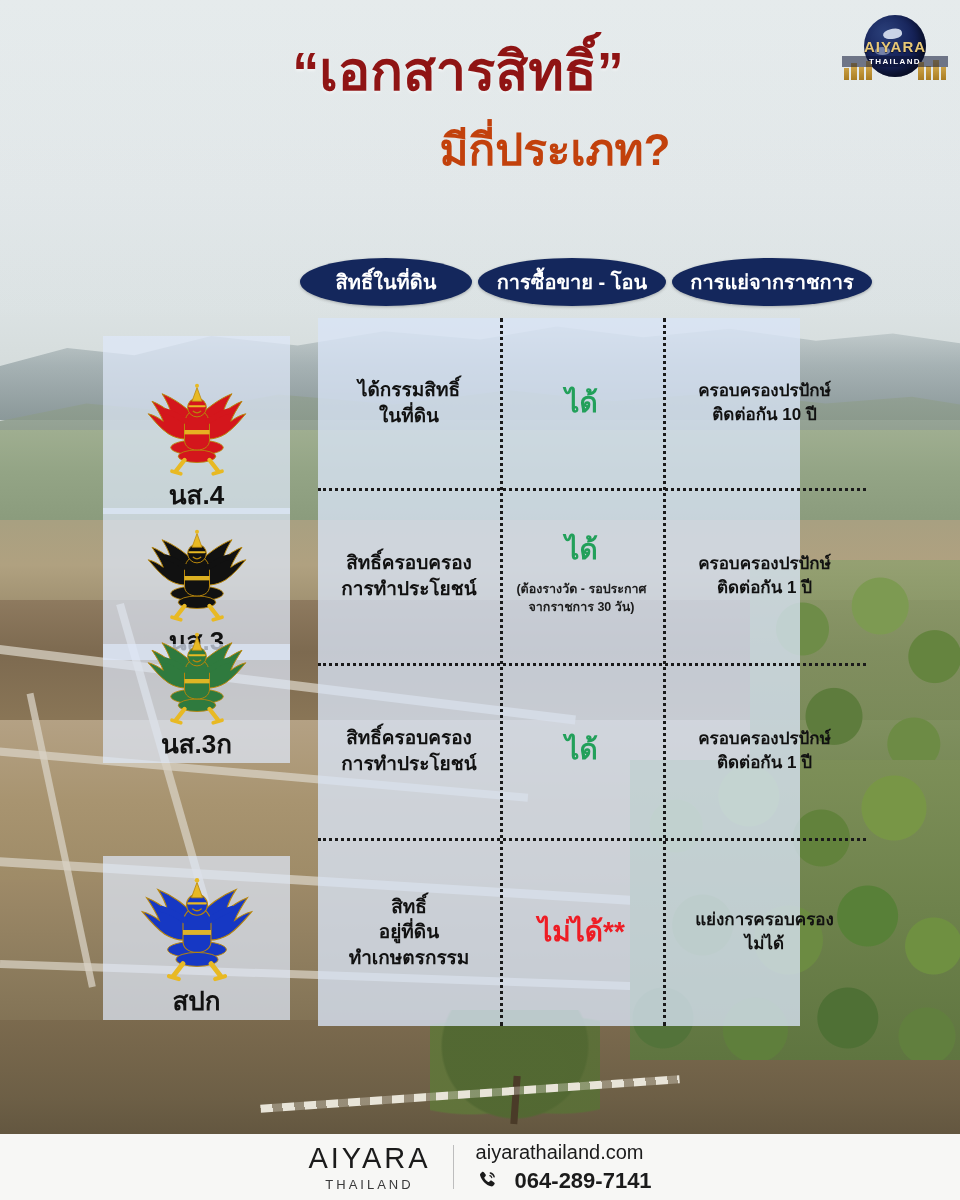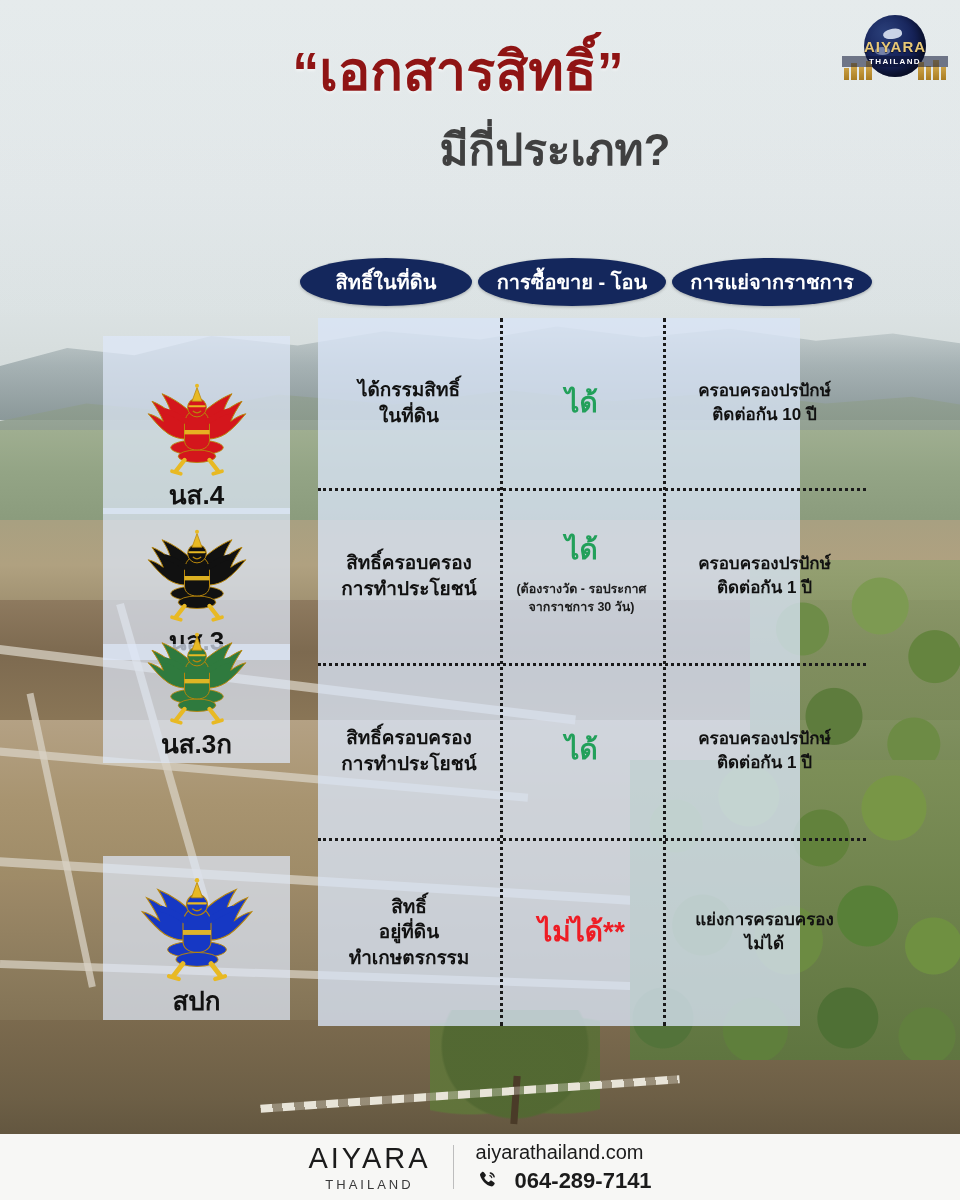--- a/index.html
+++ b/index.html
@@ -146,21 +146,21 @@
   }
 
   
   #title-block { position:absolute; left:0; top:40px; width:960px; }
   .title-main {
     text-align:center; font-size:54px; font-weight:bold; color:#8f1414;
     letter-spacing:0px; line-height:1.15; padding-right:44px;
     text-shadow:0 2px 3px rgba(255,255,255,.5);
   }
   .title-sub {
-    text-align:center; font-size:44px; font-weight:bold; color:#404040;
+    text-align:center; font-size:44px; font-weight:bold; color:#c2410c;
     line-height:1.2; margin-top:22px; padding-left:150px;
   }
 
   
   #pills { position:absolute; left:0; top:258px; width:960px; height:48px; }
   .pill {
     position:absolute; top:0; height:48px;
     background:#14275c; border-radius:50%/50%;
     display:flex; align-items:center; justify-content:center;
     color:#fff; font-size:20px; font-weight:bold; white-space:nowrap;

